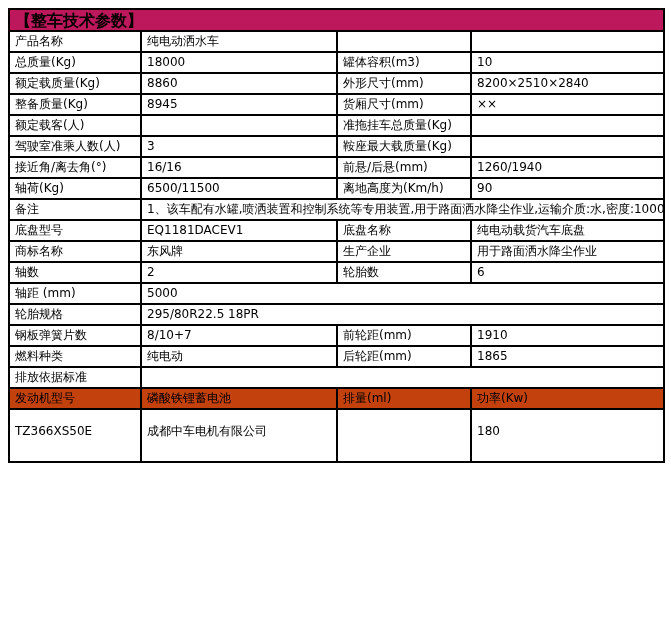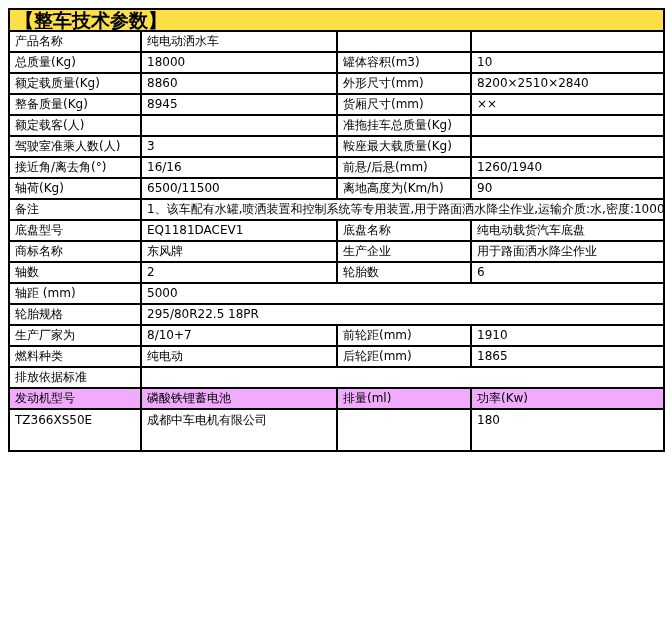--- a/index.html
+++ b/index.html
@@ -25,44 +25,44 @@
     border: 2px solid #000000;
     font-size: 12px;
     line-height: 15px;
     height: 17px;
     padding: 1px 5px;
     overflow: hidden;
     vertical-align: middle;
     white-space: nowrap;
   }
   tr.sec-row td {
-    background: #fde047;
+    background: #be185d;
     font-weight: bold;
-    font-size: 19px;
+    font-size: 16px;
     height: 18px;
   }
   td.remark-text {
     white-space: normal;
     line-height: 20px;
     height: auto;
     vertical-align: top;
     padding: 2px 6px;
   }
   td.remark-label {
     vertical-align: top;
     padding-top: 3px;
     margin-left: 16px;
   }
   tr.engine-head td {
-    background: #f0abfc;
+    background: #c2410c;
   }
   tr.engine-data td {
     height: 36px;
     vertical-align: top;
-    padding-top: 3px;
+    padding-top: 14px;
   }
   col.c1 { width: 132px; }
   col.c2 { width: 196px; }
   col.c3 { width: 134px; }
   col.c4 { width: 193px; }
 </style>
 </head>
 <body>
 
 <div class="page">
@@ -154,21 +154,21 @@
     </tr>
     <tr>
       <td>轴距 (mm)</td>
       <td colspan="3">5000</td>
     </tr>
     <tr>
       <td>轮胎规格</td>
       <td colspan="3">295/80R22.5 18PR</td>
     </tr>
     <tr>
-      <td>生产厂家为</td>
+      <td>钢板弹簧片数</td>
       <td>8/10+7</td>
       <td>前轮距(mm)</td>
       <td>1910</td>
     </tr>
     <tr>
       <td>燃料种类</td>
       <td>纯电动</td>
       <td>后轮距(mm)</td>
       <td>1865</td>
     </tr>

